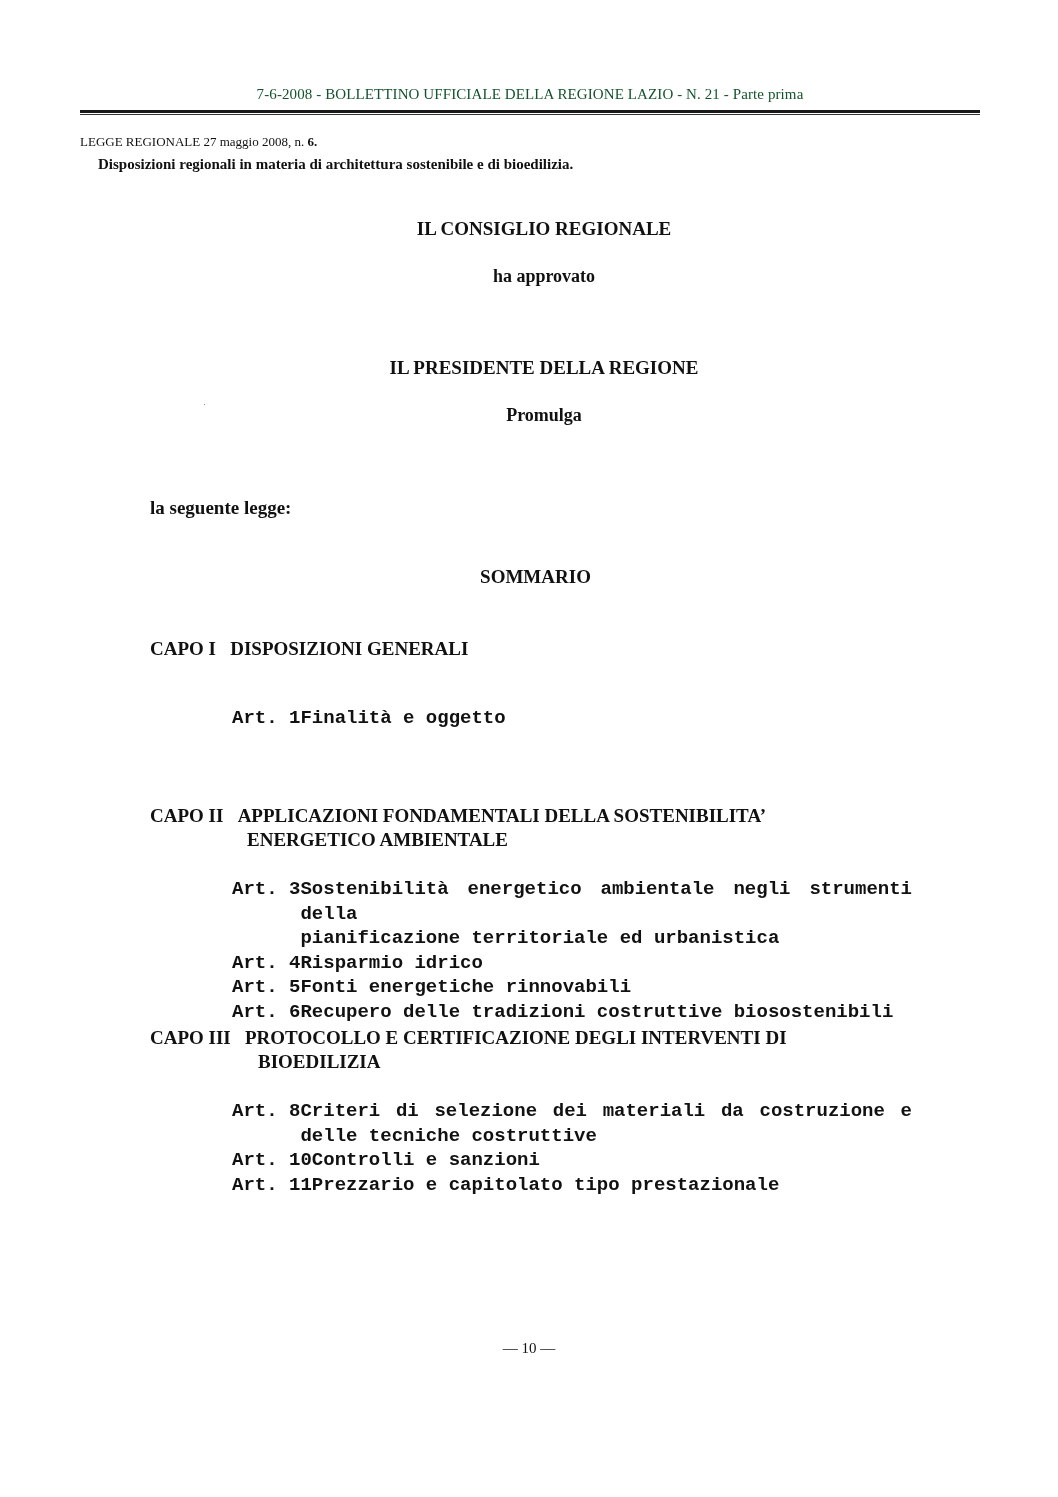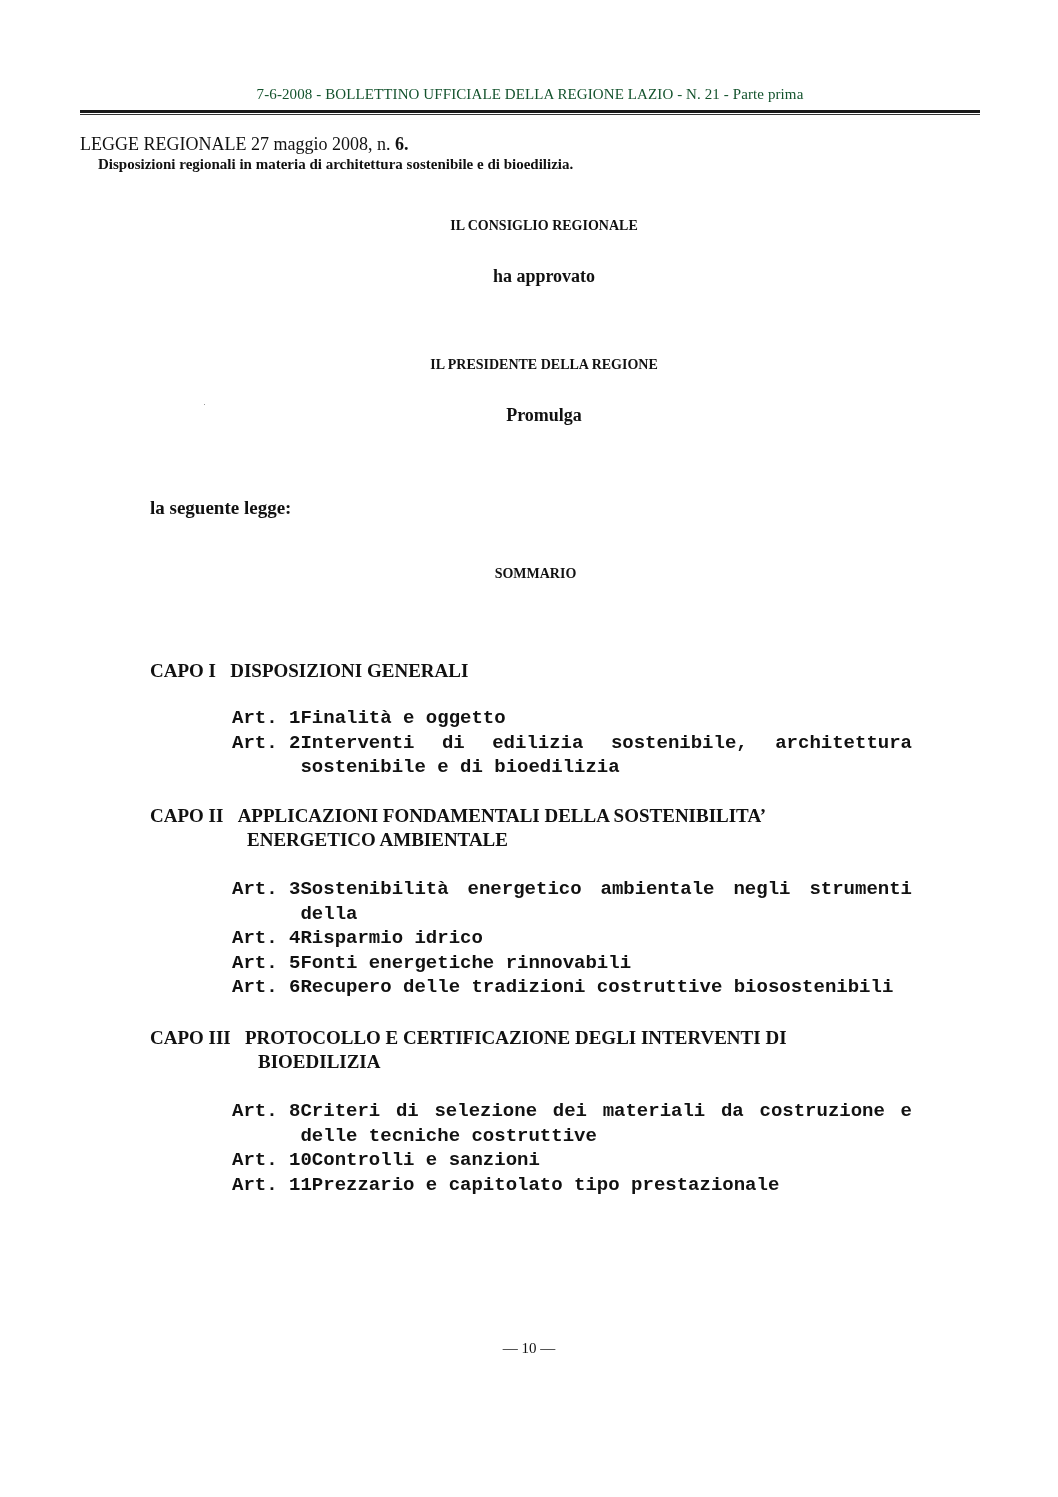--- a/index.html
+++ b/index.html
@@ -32,34 +32,34 @@
       position: absolute; left: 0; right: 0; top: 0;
       height: 3px; background: #1a1a1a;
     }
     .header-rule .thin {
       position: absolute; left: 0; right: 0; top: 4px;
       height: 1px; background: #333;
     }
 
     .law-line {
       left: 80px; top: 134px;
-      font-size: 18px;
+      font-size: 13px;
     }
     .law-line .num { font-weight: bold; }
 
     .law-title {
       left: 98px; top: 156px;
       font-size: 15px;
       font-weight: bold;
     }
 
     .center-heading {
       left: 0; width: 1058px; text-align: center;
       font-weight: bold;
-      font-size: 14px;
+      font-size: 19px;
       padding-left: 30px;
       box-sizing: border-box;
     }
     .center-sub {
       left: 0; width: 1058px; text-align: center;
       font-weight: bold;
       font-size: 18px;
       padding-left: 30px;
       box-sizing: border-box;
     }
@@ -130,43 +130,40 @@
 
 <div class="abs center-heading" style="top:218px;">IL CONSIGLIO REGIONALE</div>
 <div class="abs center-sub" style="top:266px;">ha approvato</div>
 <div class="abs center-heading" style="top:357px;">IL PRESIDENTE DELLA REGIONE</div>
 <div class="abs speck"></div>
 <div class="abs center-sub" style="top:405px;">Promulga</div>
 <div class="abs intro">la seguente legge:</div>
 
 <div class="abs center-heading" style="top:566px;padding-left:13px;">SOMMARIO</div>
 
-<div class="abs capo" style="top:659px;">
+<div class="abs capo" style="top:637px;">
   <span class="capo-num">CAPO I</span>&nbsp;&nbsp;&nbsp;<span>DISPOSIZIONI GENERALI</span>
 </div>
 <div class="abs articles" style="top:706px;">
   <div class="art">
     <span class="art-num">Art. 1</span>
     <span class="art-text">Finalità e oggetto</span>
-  </div>
-  <div class="art justify">
-    <span class="art-num">Art. 2</span>
-    <span class="art-text">Interventi di edilizia sostenibile, architettura sostenibile e di bioedilizia</span>
   </div>
 </div>
 
 <div class="abs capo" style="top:804px;">
   <div><span class="capo-num">CAPO II</span>&nbsp;&nbsp;&nbsp;<span>APPLICAZIONI FONDAMENTALI DELLA SOSTENIBILITA’</span></div>
   <div style="padding-left:97px;">ENERGETICO AMBIENTALE</div>
 </div>
 <div class="abs articles" style="top:877px;">
   <div class="art">
     <span class="art-num">Art. 3</span>
     <span class="art-text">
       <span style="display:block;">Sostenibilità energetico ambientale negli strumenti della</span>
+      <span style="display:block;">pianificazione territoriale ed urbanistica</span>
     </span>
   </div>
   <div class="art">
     <span class="art-num">Art. 4</span>
     <span class="art-text">Risparmio idrico</span>
   </div>
   <div class="art">
     <span class="art-num">Art. 5</span>
     <span class="art-text">Fonti energetiche rinnovabili</span>
   </div>

